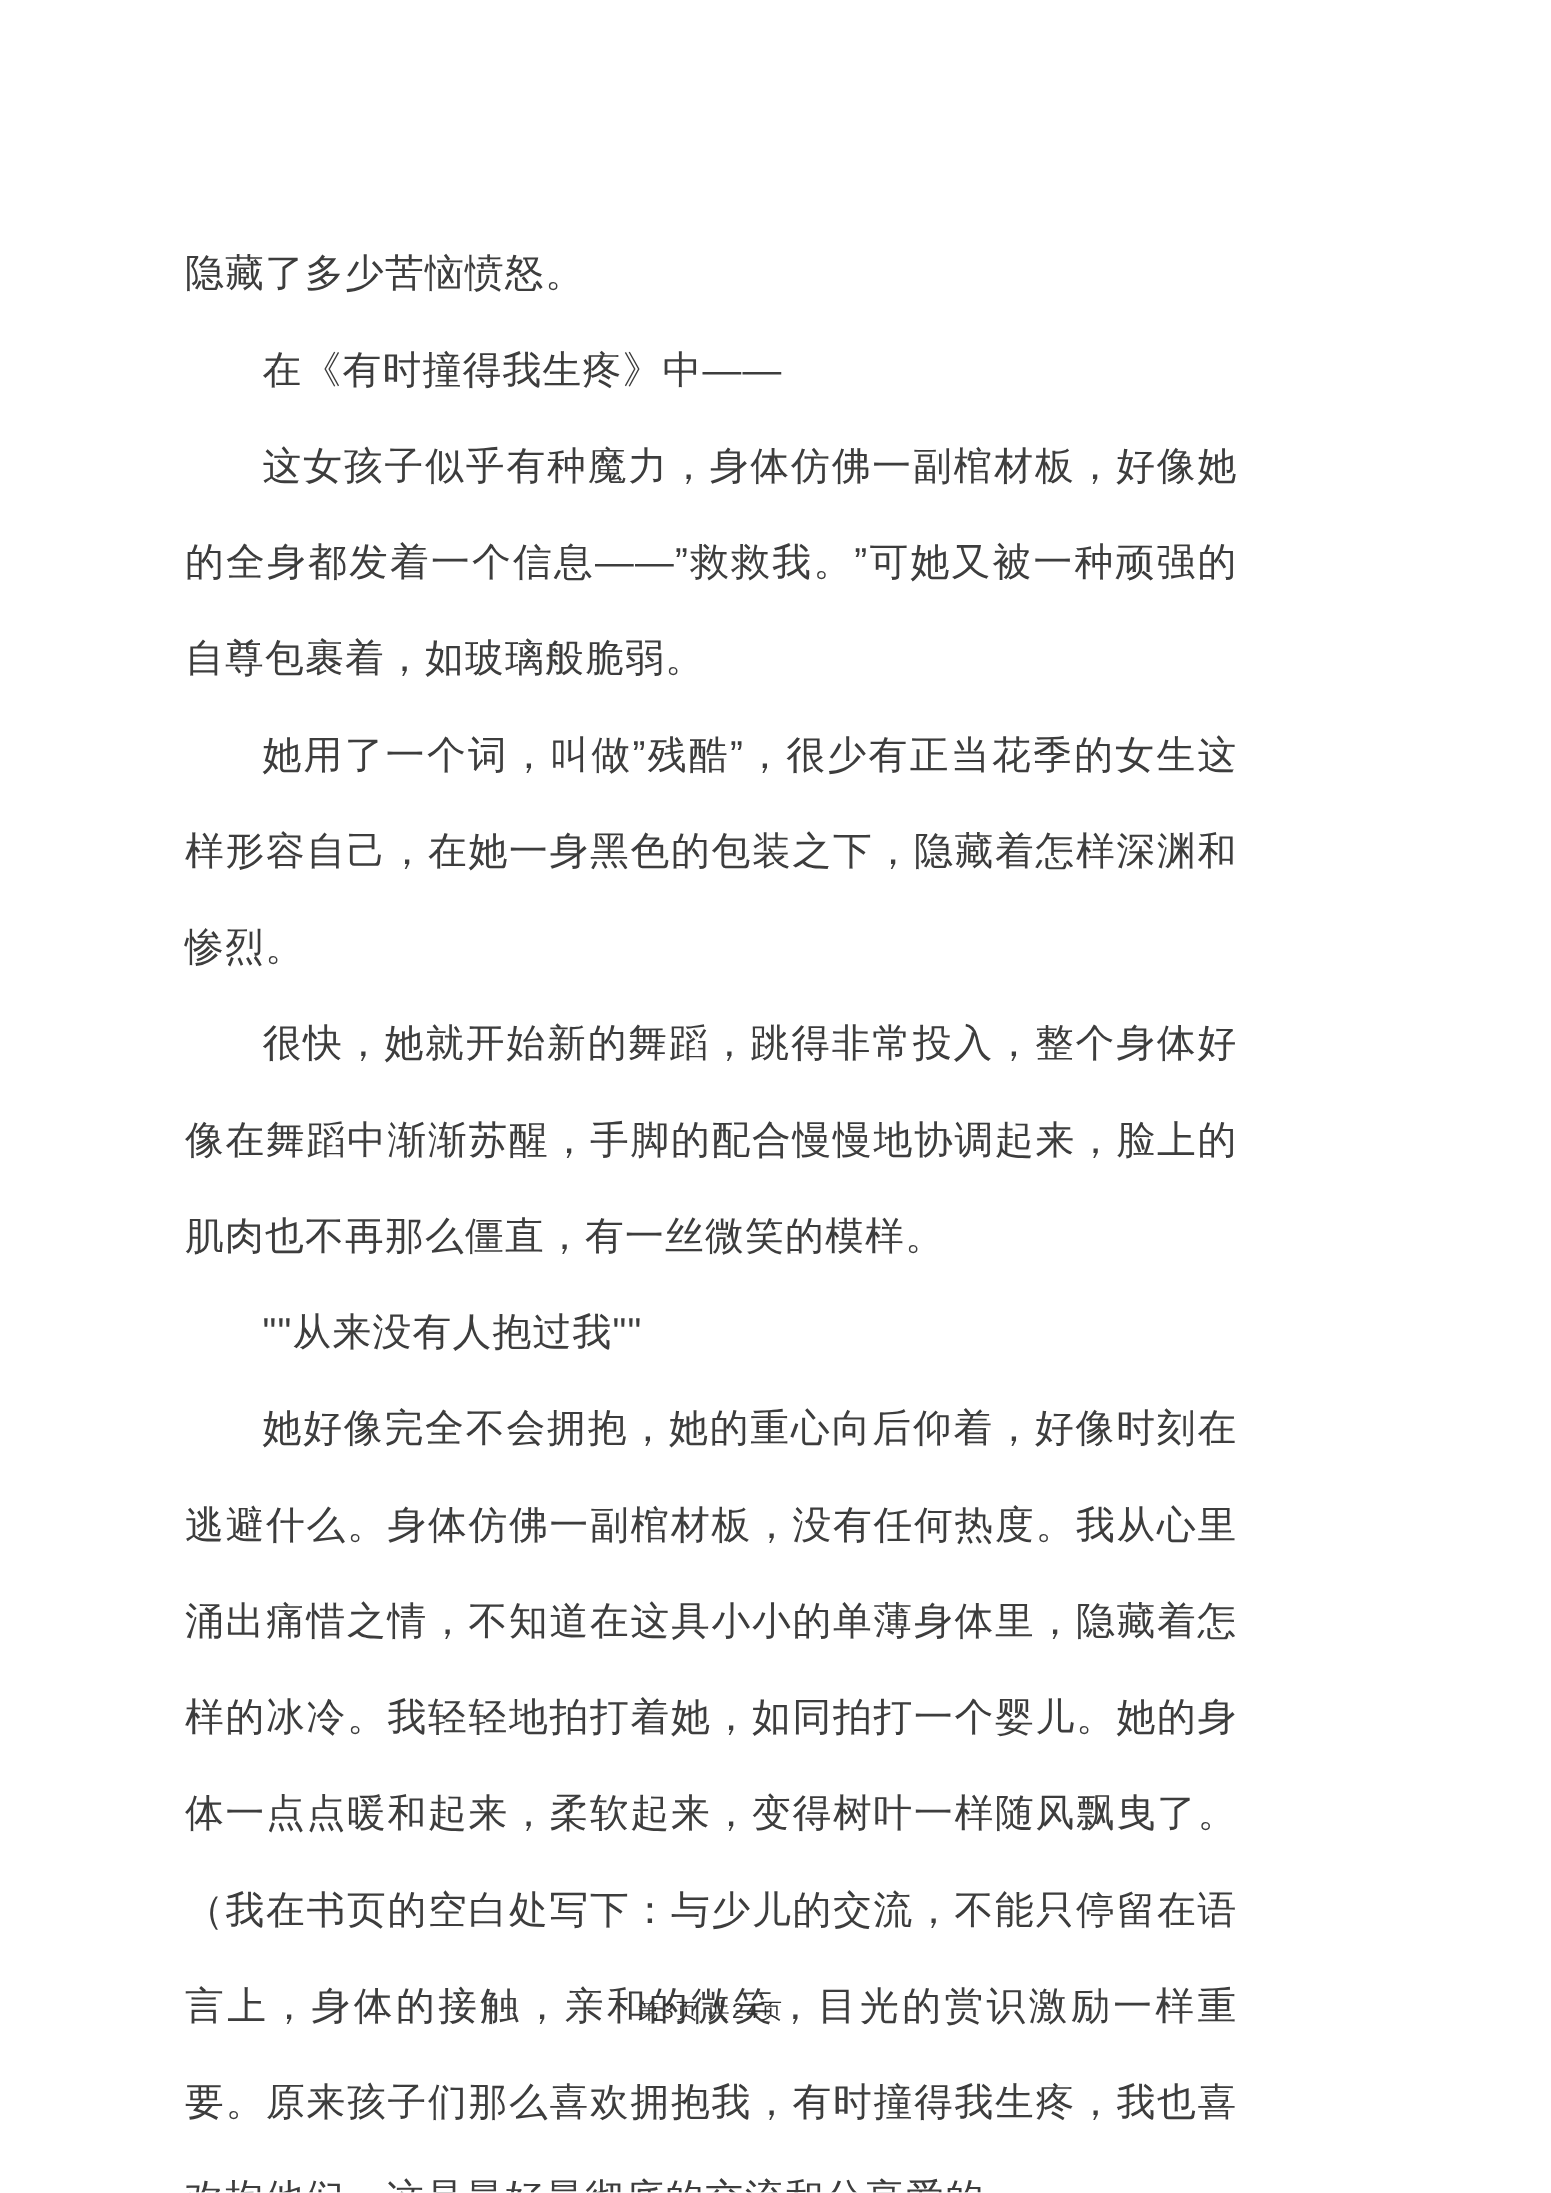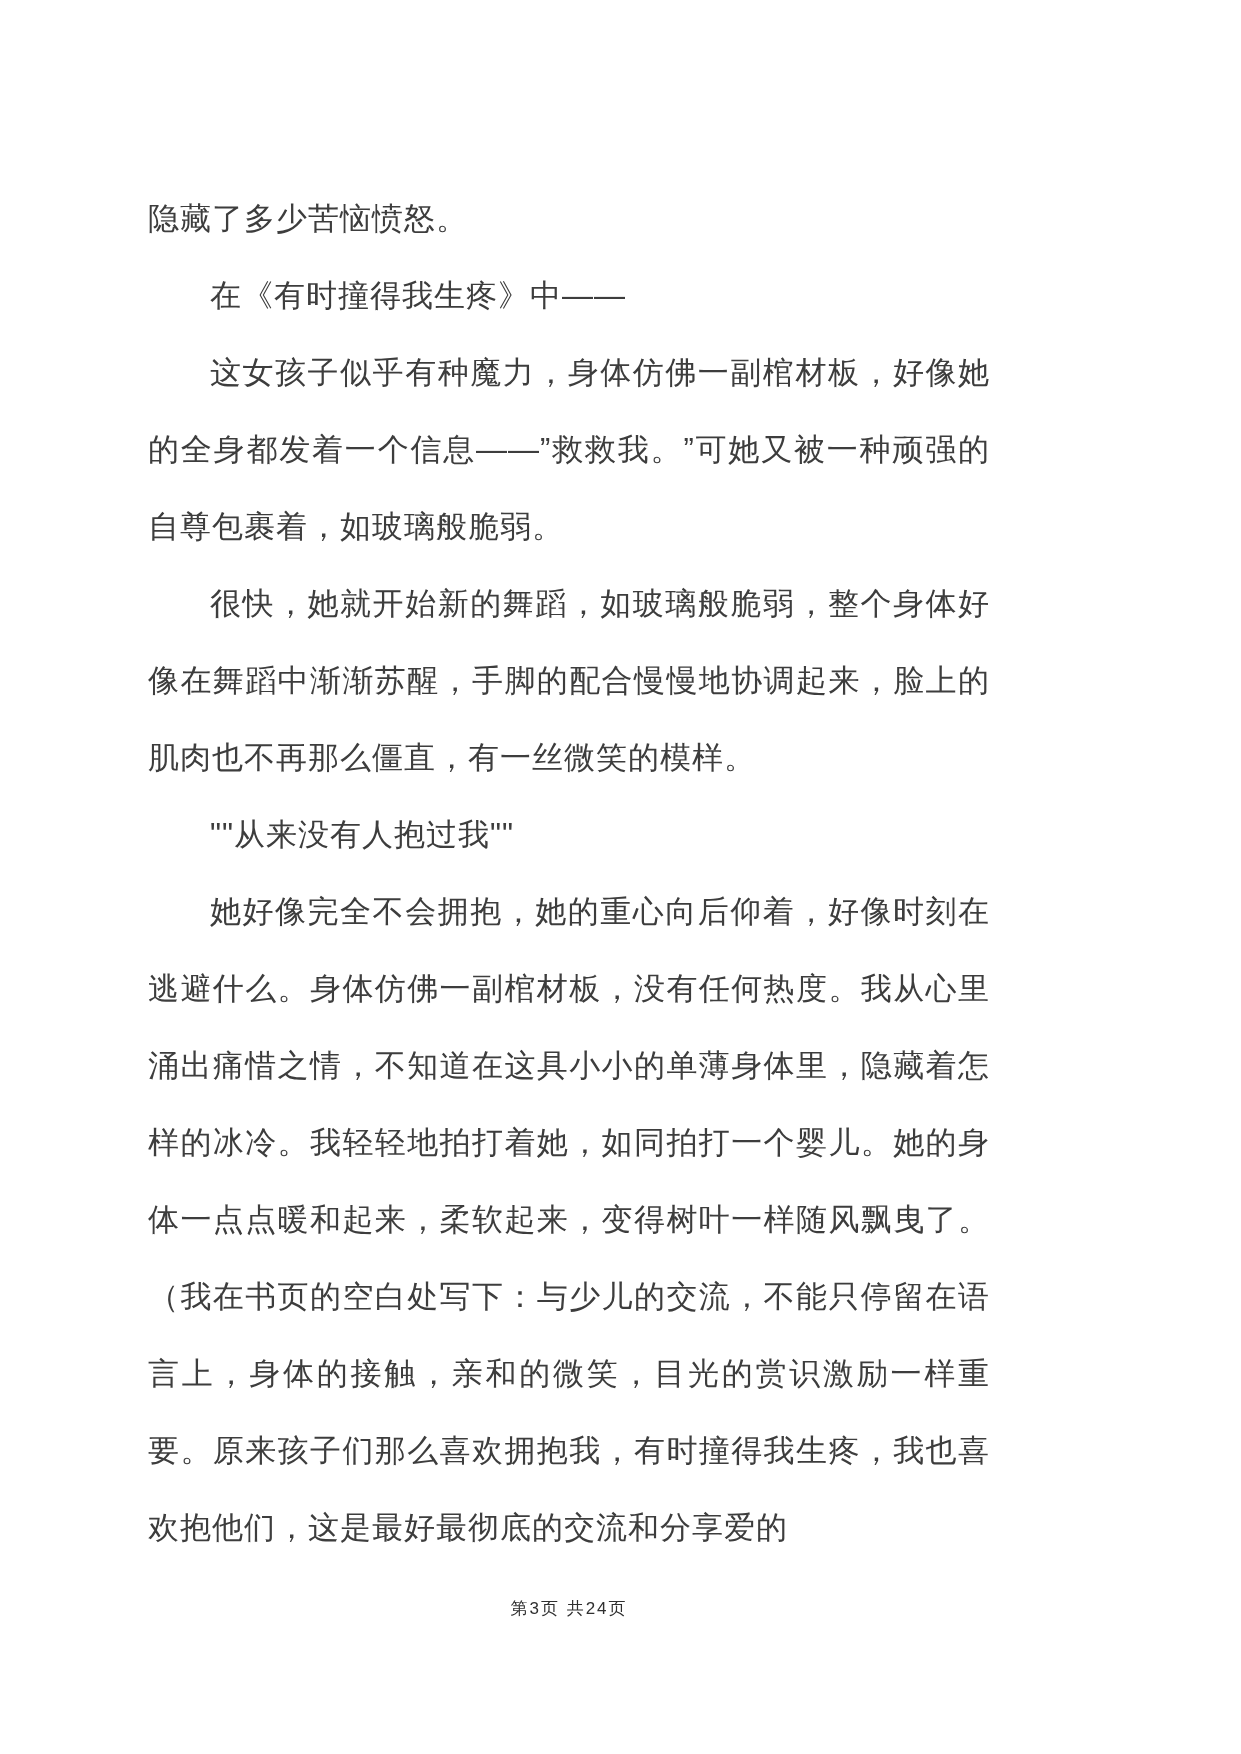--- a/index.html
+++ b/index.html
@@ -46,18 +46,19 @@
   }
 </style>
 </head>
 <body>
 
 <div class="page">
   <div class="content">
     <p class="para">隐藏了多少苦恼愤怒。</p>
     <p class="para indent">在《有时撞得我生疼》中——</p>
     <p class="para indent">这女孩子似乎有种魔力，身体仿佛一副棺材板，好像她的全身都发着一个信息——”救救我。”可她又被一种顽强的自尊包裹着，如玻璃般脆弱。</p>
-    <p class="para indent">很快，她就开始新的舞蹈，如玻璃般脆弱，整个身体好像在舞蹈中渐渐苏醒，手脚的配合慢慢地协调起来，脸上的肌肉也不再那么僵直，有一丝微笑的模样。</p>
+    <p class="para indent">她用了一个词，叫做”残酷”，很少有正当花季的女生这样形容自己，在她一身黑色的包装之下，隐藏着怎样深渊和惨烈。</p>
+    <p class="para indent">很快，她就开始新的舞蹈，跳得非常投入，整个身体好像在舞蹈中渐渐苏醒，手脚的配合慢慢地协调起来，脸上的肌肉也不再那么僵直，有一丝微笑的模样。</p>
     <p class="para indent">""从来没有人抱过我""</p>
     <p class="para indent">她好像完全不会拥抱，她的重心向后仰着，好像时刻在逃避什么。身体仿佛一副棺材板，没有任何热度。我从心里涌出痛惜之情，不知道在这具小小的单薄身体里，隐藏着怎样的冰冷。我轻轻地拍打着她，如同拍打一个婴儿。她的身体一点点暖和起来，柔软起来，变得树叶一样随风飘曳了。（我在书页的空白处写下：与少儿的交流，不能只停留在语言上，身体的接触，亲和的微笑，目光的赏识激励一样重要。原来孩子们那么喜欢拥抱我，有时撞得我生疼，我也喜欢抱他们，这是最好最彻底的交流和分享爱的</p>
   </div>
   <div class="footer">第3页 共24页</div>
 </div>
 
 </body></html>

